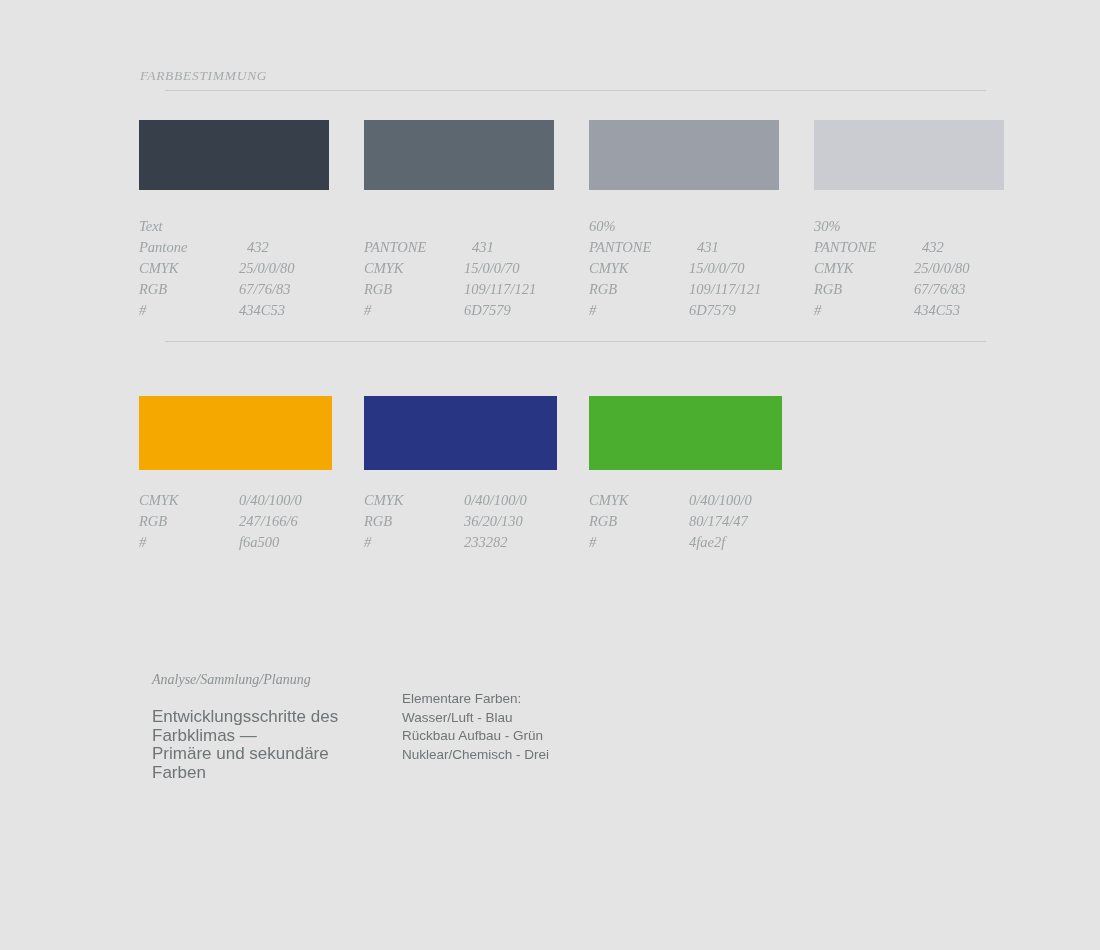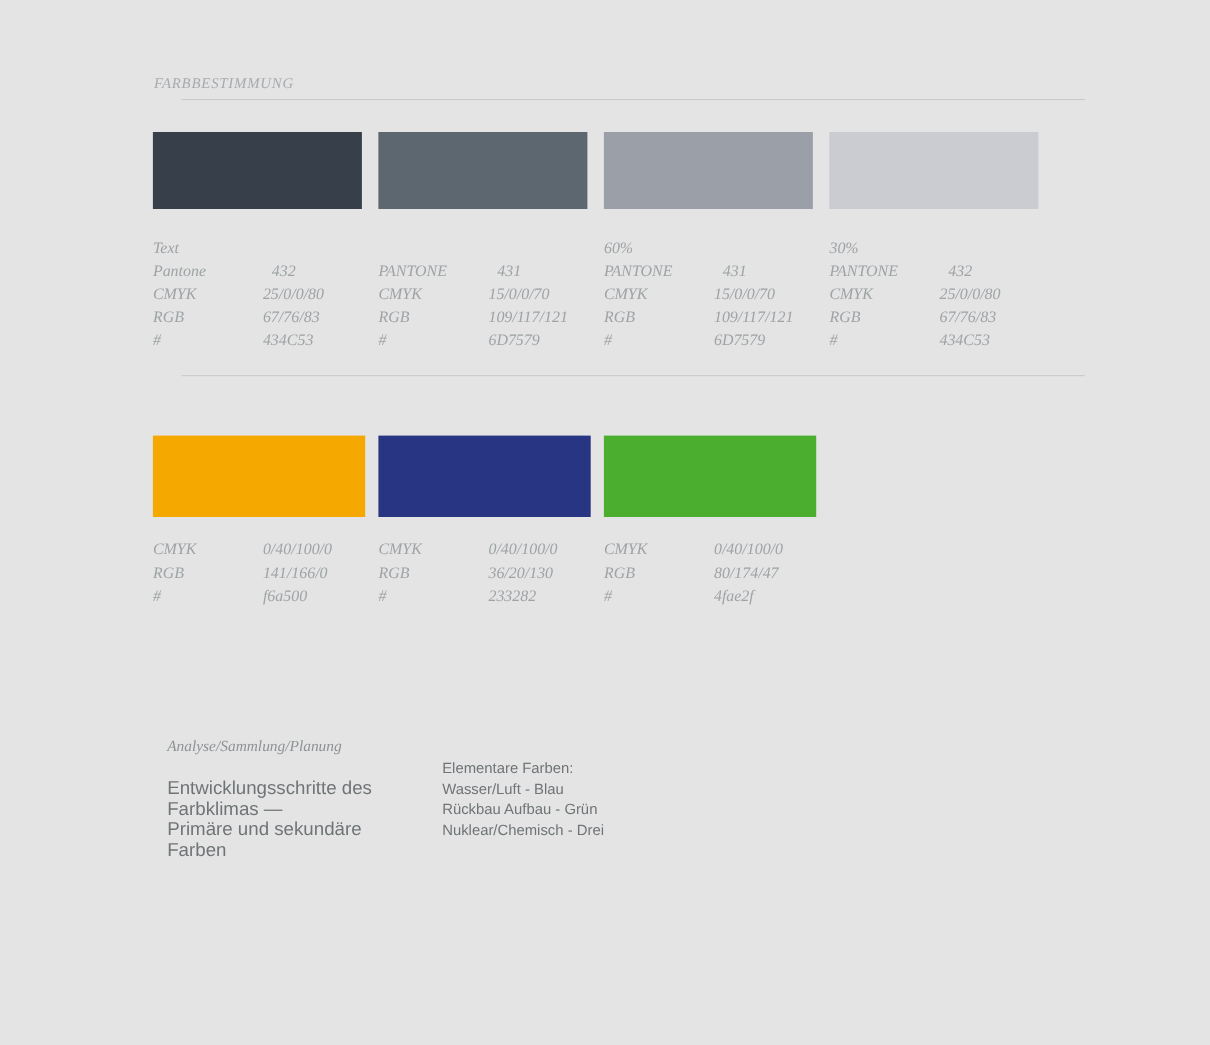--- a/index.html
+++ b/index.html
@@ -44,20 +44,21 @@
     top: 22px;
     width: 821px;
     height: 1px;
     background: #c9cacb;
   }
 
   
   .swatch-row {
     position: absolute;
     display: flex;
+    gap: 20px;
   }
   #row-neutral {
     left: 139px;
     top: 120px;
   }
   #row-accent {
     left: 139px;
     top: 396px;
   }
 
@@ -208,21 +209,21 @@
       </div>
     </div>
 
   <div class="mid-rule"></div>
 
   <div class="swatch-row" id="row-accent">
       <div class="swatch-col">
         <div class="swatch-chip" style="background: rgb(245, 168, 0);"></div>
         <div class="swatch-meta">
           <span class="meta-row"><span class="meta-key">CMYK</span><span class="meta-val">0/40/100/0</span></span>
-          <span class="meta-row"><span class="meta-key">RGB</span><span class="meta-val">141/166/0</span></span>
+          <span class="meta-row"><span class="meta-key">RGB</span><span class="meta-val">247/166/6</span></span>
           <span class="meta-row"><span class="meta-key">#</span><span class="meta-val">f6a500</span></span>
         </div>
       </div>
       <div class="swatch-col">
         <div class="swatch-chip" style="background: rgb(39, 53, 131);"></div>
         <div class="swatch-meta">
           <span class="meta-row"><span class="meta-key">CMYK</span><span class="meta-val">0/40/100/0</span></span>
           <span class="meta-row"><span class="meta-key">RGB</span><span class="meta-val">36/20/130</span></span>
           <span class="meta-row"><span class="meta-key">#</span><span class="meta-val">233282</span></span>
         </div>

